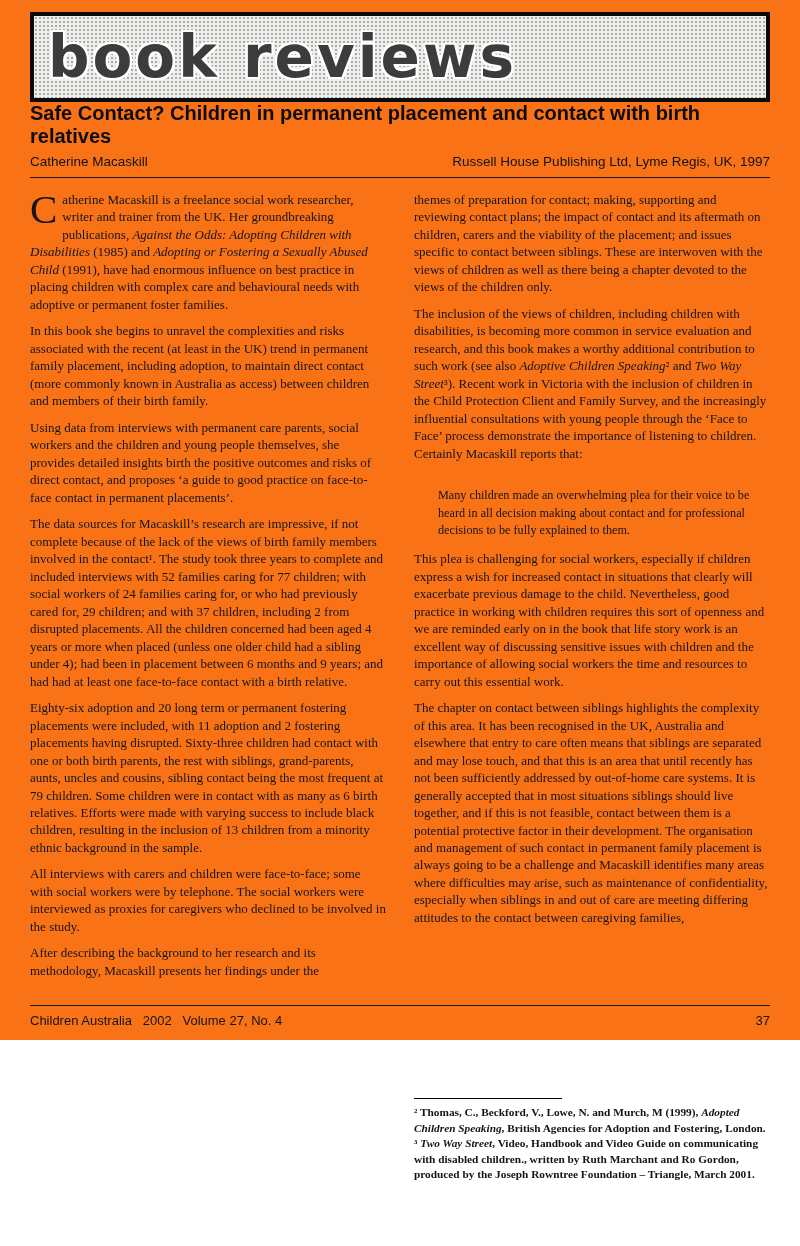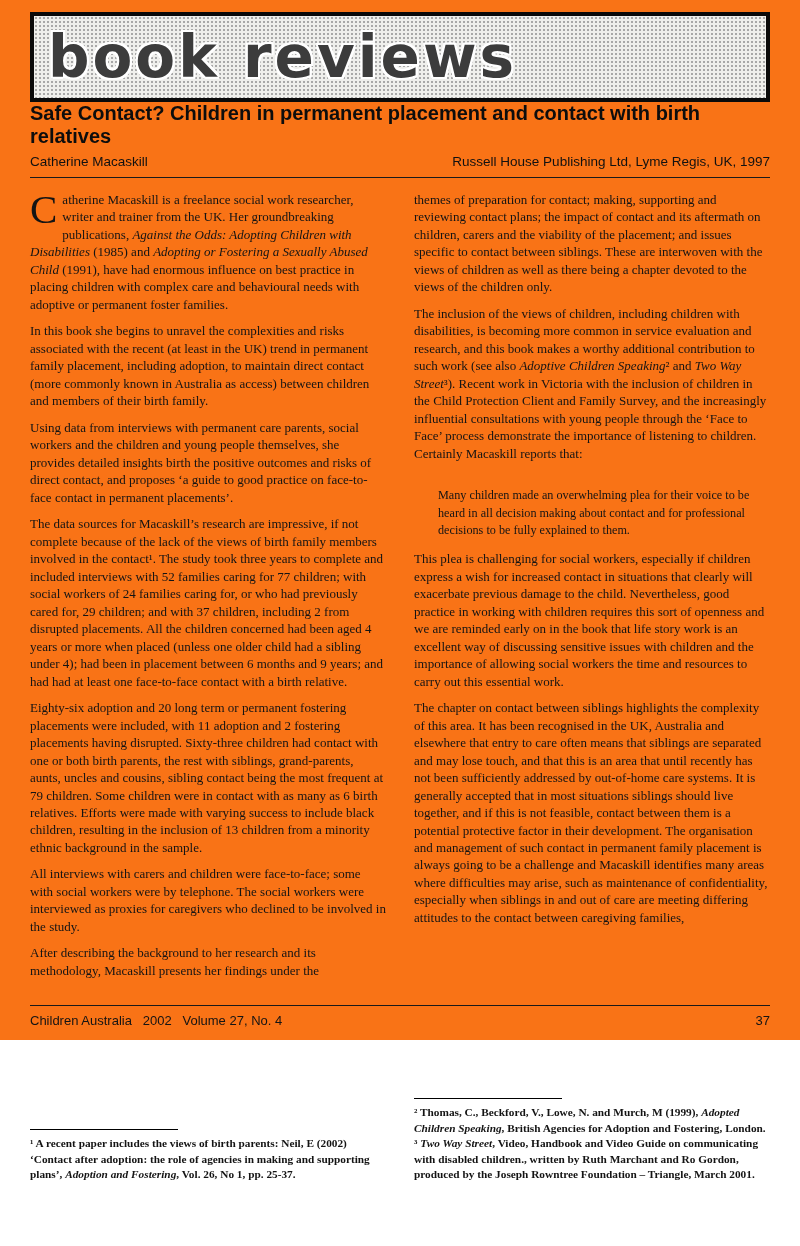--- a/index.html
+++ b/index.html
@@ -134,24 +134,20 @@
   <div class="columns">
 
     <div class="col">
       <p class="para dropcap">Catherine Macaskill is a freelance social work researcher, writer and trainer from the UK. Her groundbreaking publications, <i>Against the Odds: Adopting Children with Disabilities</i> (1985) and <i>Adopting or Fostering a Sexually Abused Child</i> (1991), have had enormous influence on best practice in placing children with complex care and behavioural needs with adoptive or permanent foster families.</p>
       <p class="para">In this book she begins to unravel the complexities and risks associated with the recent (at least in the UK) trend in permanent family placement, including adoption, to maintain direct contact (more commonly known in Australia as access) between children and members of their birth family.</p>
       <p class="para">Using data from interviews with permanent care parents, social workers and the children and young people themselves, she provides detailed insights birth the positive outcomes and risks of direct contact, and proposes ‘a guide to good practice on face-to-face contact in permanent placements’.</p>
       <p class="para">The data sources for Macaskill’s research are impressive, if not complete because of the lack of the views of birth family members involved in the contact¹. The study took three years to complete and included interviews with 52 families caring for 77 children; with social workers of 24 families caring for, or who had previously cared for, 29 children; and with 37 children, including 2 from disrupted placements. All the children concerned had been aged 4 years or more when placed (unless one older child had a sibling under 4); had been in placement between 6 months and 9 years; and had had at least one face-to-face contact with a birth relative.</p>
       <p class="para">Eighty-six adoption and 20 long term or permanent fostering placements were included, with 11 adoption and 2 fostering placements having disrupted. Sixty-three children had contact with one or both birth parents, the rest with siblings, grand-parents, aunts, uncles and cousins, sibling contact being the most frequent at 79 children. Some children were in contact with as many as 6 birth relatives. Efforts were made with varying success to include black children, resulting in the inclusion of 13 children from a minority ethnic background in the sample.</p>
       <p class="para">All interviews with carers and children were face-to-face; some with social workers were by telephone. The social workers were interviewed as proxies for caregivers who declined to be involved in the study.</p>
       <p class="para">After describing the background to her research and its methodology, Macaskill presents her findings under the</p>
-      <div class="footnote-block">
-        <div class="footnote-rule"></div>
-        <p class="footnote">¹ A recent paper includes the views of birth parents: Neil, E (2002) ‘Contact after adoption: the role of agencies in making and supporting plans’, <i>Adoption and Fostering</i>, Vol. 26, No 1, pp. 25-37.</p>
-      </div>
     </div>
 
     <div class="col">
       <p class="para">themes of preparation for contact; making, supporting and reviewing contact plans; the impact of contact and its aftermath on children, carers and the viability of the placement; and issues specific to contact between siblings. These are interwoven with the views of children as well as there being a chapter devoted to the views of the children only.</p>
       <p class="para">The inclusion of the views of children, including children with disabilities, is becoming more common in service evaluation and research, and this book makes a worthy additional contribution to such work (see also <i>Adoptive Children Speaking</i>² and <i>Two Way Street</i>³). Recent work in Victoria with the inclusion of children in the Child Protection Client and Family Survey, and the increasingly influential consultations with young people through the ‘Face to Face’ process demonstrate the importance of listening to children. Certainly Macaskill reports that:</p>
       <blockquote class="quote">Many children made an overwhelming plea for their voice to be heard in all decision making about contact and for professional decisions to be fully explained to them.</blockquote>
       <p class="para">This plea is challenging for social workers, especially if children express a wish for increased contact in situations that clearly will exacerbate previous damage to the child. Nevertheless, good practice in working with children requires this sort of openness and we are reminded early on in the book that life story work is an excellent way of discussing sensitive issues with children and the importance of allowing social workers the time and resources to carry out this essential work.</p>
       <p class="para">The chapter on contact between siblings highlights the complexity of this area. It has been recognised in the UK, Australia and elsewhere that entry to care often means that siblings are separated and may lose touch, and that this is an area that until recently has not been sufficiently addressed by out-of-home care systems. It is generally accepted that in most situations siblings should live together, and if this is not feasible, contact between them is a potential protective factor in their development. The organisation and management of such contact in permanent family placement is always going to be a challenge and Macaskill identifies many areas where difficulties may arise, such as maintenance of confidentiality, especially when siblings in and out of care are meeting differing attitudes to the contact between caregiving families,</p>
       <div class="footnote-block">
         <div class="footnote-rule"></div>

